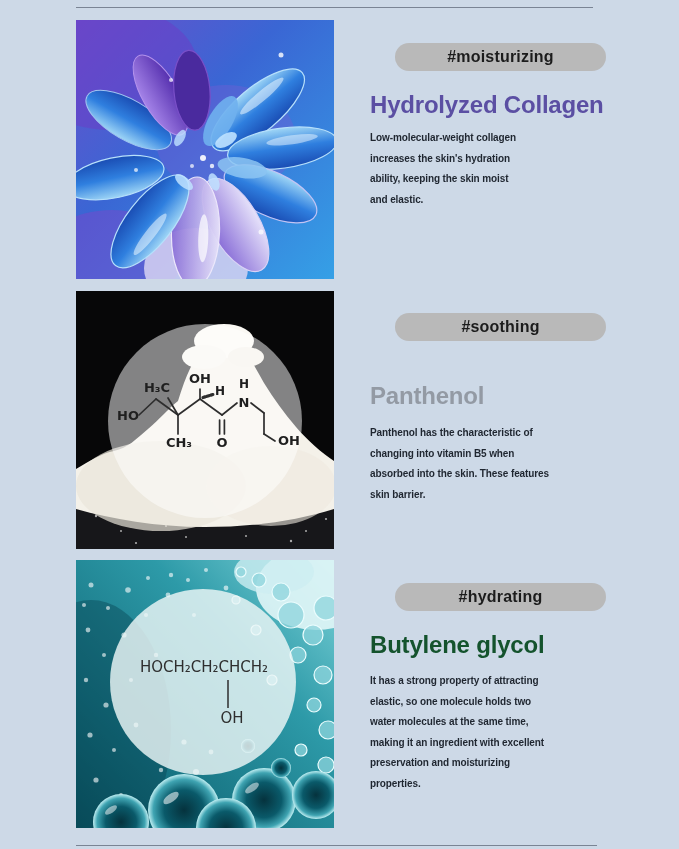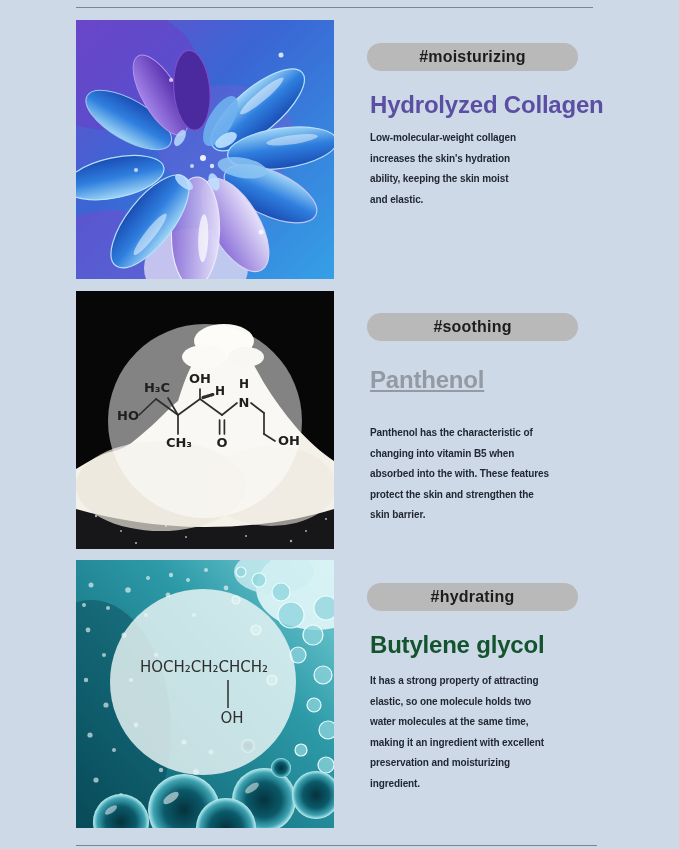--- a/index.html
+++ b/index.html
@@ -14,32 +14,32 @@
   .rule.bottom{left:76px;top:845px;width:521px;}
 
   .row{position:absolute;left:0;width:679px;}
   .s1{top:20px;height:260px;}
   .s2{top:291px;height:258px;}
   .s3{top:560px;height:268px;}
 
   .img-box{position:absolute;left:76px;top:0;overflow:hidden;font-size:0;line-height:0;}
 
   .pill{
-    position:absolute;left:367px;width:211px;height:28px;
+    position:absolute;left:395px;width:211px;height:28px;
     background:#b9b9b9;border-radius:14px;
     display:flex;align-items:center;justify-content:center;
   }
   .s1 .pill{top:23px;}
   .s2 .pill{top:22px;}
   .s3 .pill{top:23px;}
   .pill span{font-size:16px;font-weight:700;color:#1c1c1c;letter-spacing:.2px;}
 
   .heading{position:absolute;left:370px;margin:0;font-size:24px;font-weight:700;letter-spacing:-.2px;white-space:nowrap;}
   .s1 .heading{top:71px;color:#5b4fa3;}
-  .s2 .heading{top:75px;color:#939aa4;text-decoration:underline;}
+  .s2 .heading{top:91px;color:#939aa4;}
   .s3 .heading{top:71px;color:#14532d;}
 
   .body-text{
     position:absolute;left:370px;
     font-size:10px;font-weight:700;color:#1f2630;
     line-height:20.5px;letter-spacing:-.1px;white-space:nowrap;
   }
   .s1 .body-text{top:108px;}
   .s2 .body-text{top:108px;margin-top:24px;}
   .s3 .body-text{top:111px;}
@@ -209,22 +209,21 @@
       </g>
     </svg>
   </div>
   <div class="pill">
     <span>#soothing</span>
   </div>
   <h2 class="heading">Panthenol</h2>
   <div class="body-text">
       <div>Panthenol has the characteristic of</div>
       <div>changing into vitamin B5 when</div>
-      <div>absorbed into the with. These features</div>
-      <div>protect the skin and strengthen the</div>
+      <div>absorbed into the skin. These features</div>
       <div>skin barrier.</div>
     </div>
 </section>
 
 <section class="row s3">
   <div class="img-box">
     <svg width="258" height="268" viewBox="0 0 258 268">
       <defs>
         <linearGradient id="g3bg" x1="1" y1="0" x2="0" y2="1">
           <stop offset="0" stop-color="#7fd4da"></stop>
@@ -313,17 +312,17 @@
   <div class="pill">
     <span>#hydrating</span>
   </div>
   <h2 class="heading">Butylene glycol</h2>
   <div class="body-text">
       <div>It has a strong property of attracting</div>
       <div>elastic, so one molecule holds two</div>
       <div>water molecules at the same time,</div>
       <div>making it an ingredient with excellent</div>
       <div>preservation and moisturizing</div>
-      <div>ingredient.</div>
+      <div>properties.</div>
     </div>
 </section>
 
 <div class="rule bottom"></div>
 
 </body></html>

